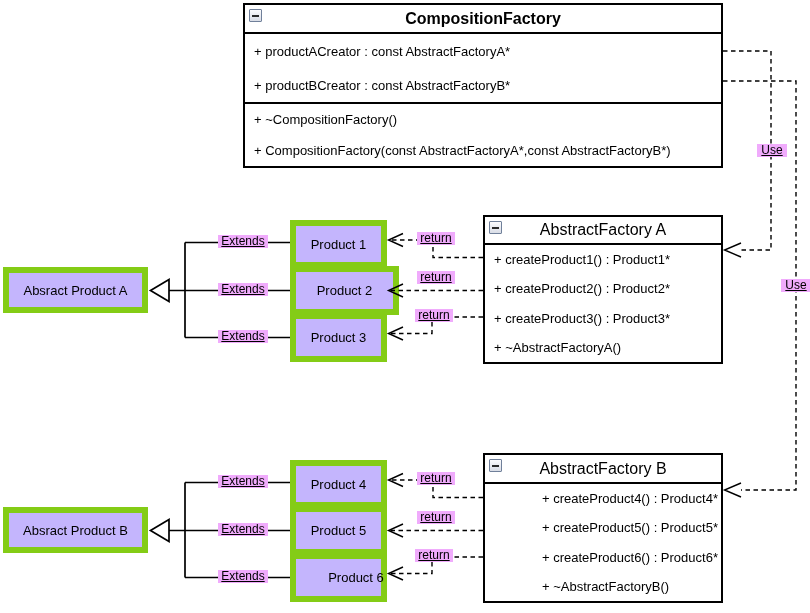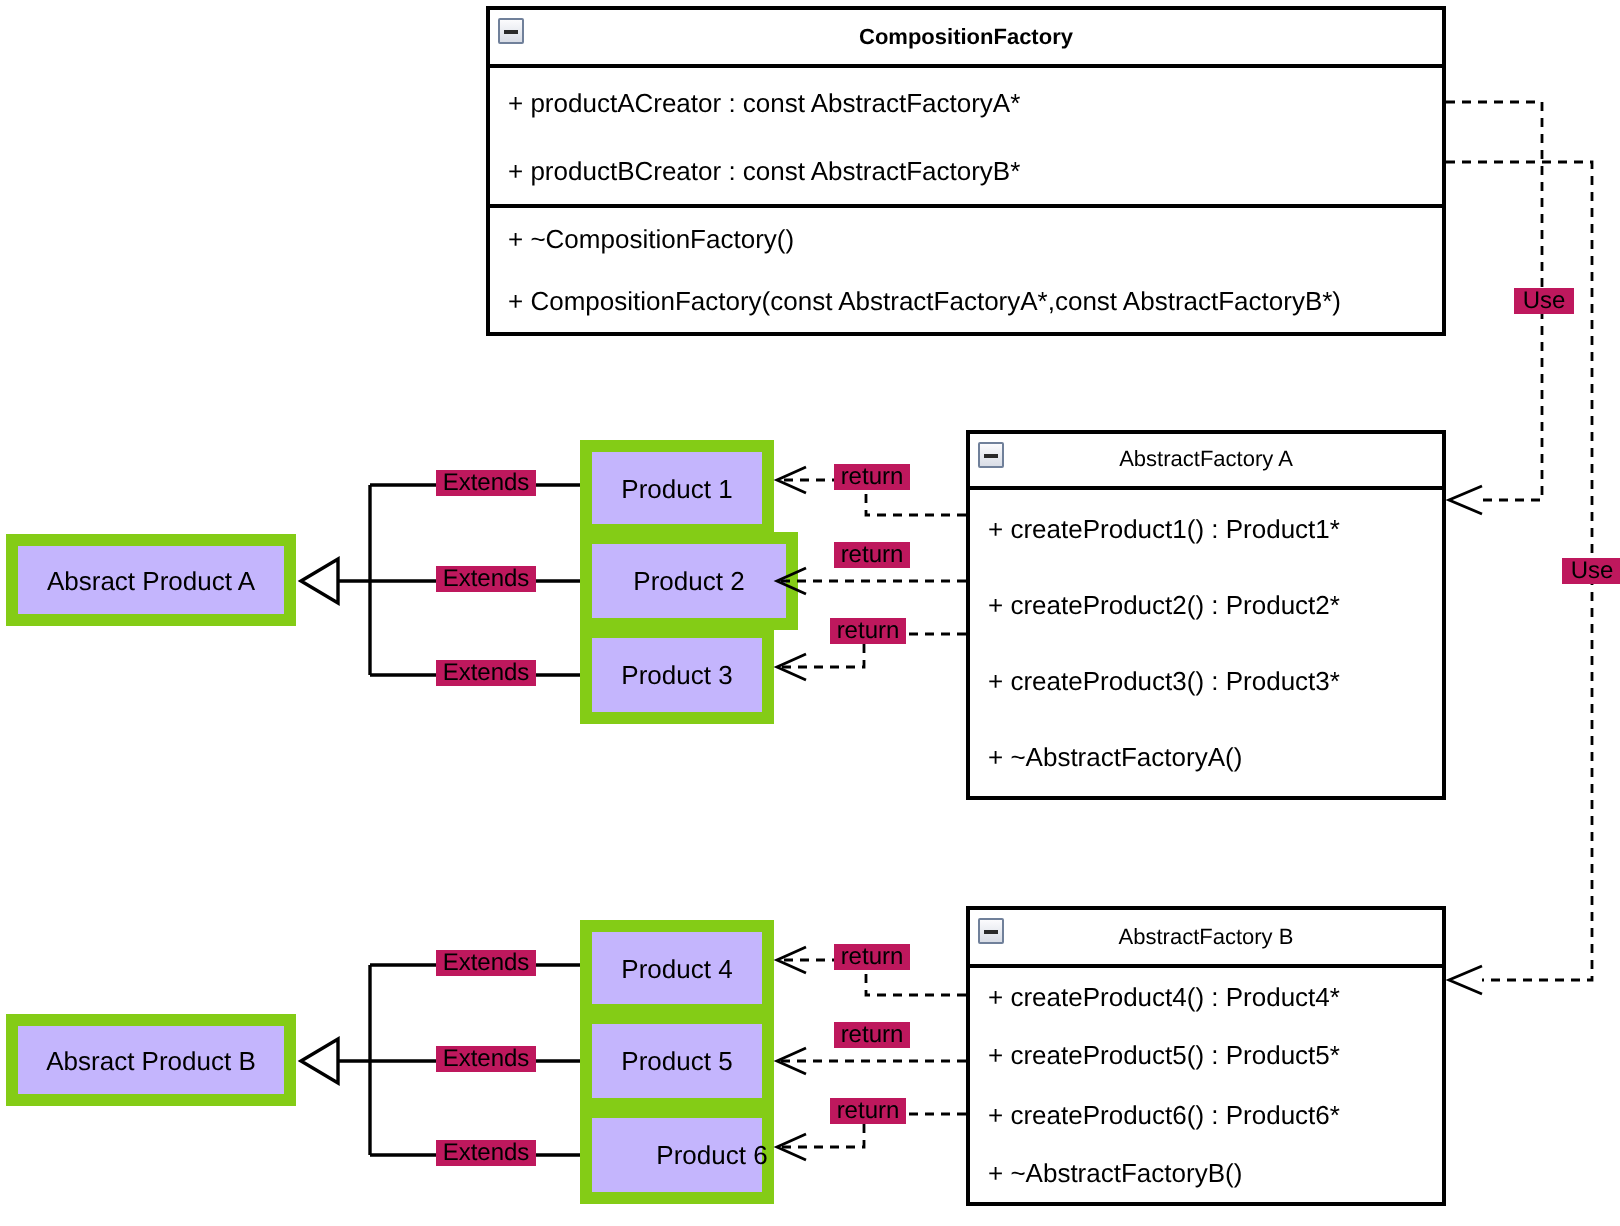--- a/index.html
+++ b/index.html
@@ -6,21 +6,21 @@
   .canvas {
     position:relative; width:810px; height:613px; background:#ffffff;
     font-family:"Liberation Sans", sans-serif; color:#000; overflow:hidden;
   }
   .uml {
     position:absolute; background:#fff; border:2px solid #000; box-sizing:border-box;
     display:flex; flex-direction:column; z-index:1;
   }
   .uml-title {
     position:relative; border-bottom:2px solid #000; display:flex;
-    align-items:center; justify-content:center; font-size:11px; flex:0 0 auto;
+    align-items:center; justify-content:center; font-size:16px; flex:0 0 auto;
   }
   .uml-title.bold { font-weight:bold; }
   .section { display:flex; flex-direction:column; }
   .section.divided { border-bottom:2px solid #000; }
   .mrow {
     flex:1; display:flex; align-items:center; padding-left:9px;
     font-size:13px; white-space:nowrap;
   }
   .collapse-btn {
     position:absolute; left:4px; top:4px; width:13px; height:13px;
@@ -29,22 +29,22 @@
     border-radius:1px; cursor:pointer;
   }
   .collapse-btn .minus-glyph { width:7px; height:2px; background:#2a2a2a; }
   .simplebox {
     position:absolute; background:#c4b5fd; border:6px solid #84cc16; box-sizing:border-box;
     display:flex; align-items:center; justify-content:center; font-size:13px;
     white-space:nowrap; z-index:1;
   }
   .connectors { position:absolute; left:0; top:0; z-index:2; pointer-events:none; }
   .lbl {
-    position:absolute; z-index:3; background:#be185d; font-size:12px;
-    line-height:13px; text-align:center; white-space:nowrap;
+    position:absolute; z-index:3; background:#f0abfc; font-size:12px;
+    line-height:13px; text-align:center; white-space:nowrap;text-decoration:underline;
   }
 </style>
 </head>
 <body>
 
 <div class="canvas">
 
   <div class="uml" style="left:243px; top:3px; width:480px; height:165px;">
     <div class="uml-title bold" style="height:27px;">
       <span class="collapse-btn">
@@ -55,21 +55,21 @@
     <div class="section divided" style="height:68px;">
       <div class="mrow">+ productACreator : const AbstractFactoryA*</div>
       <div class="mrow">+ productBCreator : const AbstractFactoryB*</div>
     </div>
     <div class="section" style="flex:1;">
       <div class="mrow">+ ~CompositionFactory()</div>
       <div class="mrow">+ CompositionFactory(const AbstractFactoryA*,const AbstractFactoryB*)</div>
     </div>
   </div>
 
-  <div class="uml" style="left:483px; top:215px; width:240px; height:185px;">
+  <div class="uml" style="left:483px; top:215px; width:240px; height:149px;">
     <div class="uml-title" style="height:26px;">
       <span class="collapse-btn">
           <span class="minus-glyph"></span>
         </span>
       <span>AbstractFactory A</span>
     </div>
     <div class="section" style="flex:1;">
       <div class="mrow">+ createProduct1() : Product1*</div>
       <div class="mrow">+ createProduct2() : Product2*</div>
       <div class="mrow">+ createProduct3() : Product3*</div>
@@ -77,21 +77,21 @@
     </div>
   </div>
 
   <div class="uml" style="left:483px; top:453px; width:240px; height:150px;">
     <div class="uml-title" style="height:27px;">
       <span class="collapse-btn">
           <span class="minus-glyph"></span>
         </span>
       <span>AbstractFactory B</span>
     </div>
-    <div class="section" style="flex:1;">
+    <div class="section" style="flex:1;padding-left:48px;">
       <div class="mrow">+ createProduct4() : Product4*</div>
       <div class="mrow">+ createProduct5() : Product5*</div>
       <div class="mrow">+ createProduct6() : Product6*</div>
       <div class="mrow">+ ~AbstractFactoryB()</div>
     </div>
   </div>
 
   <div class="simplebox" style="left:290px; top:220px; width:97px; height:48px;">
       <span>Product 1</span>
     </div>

